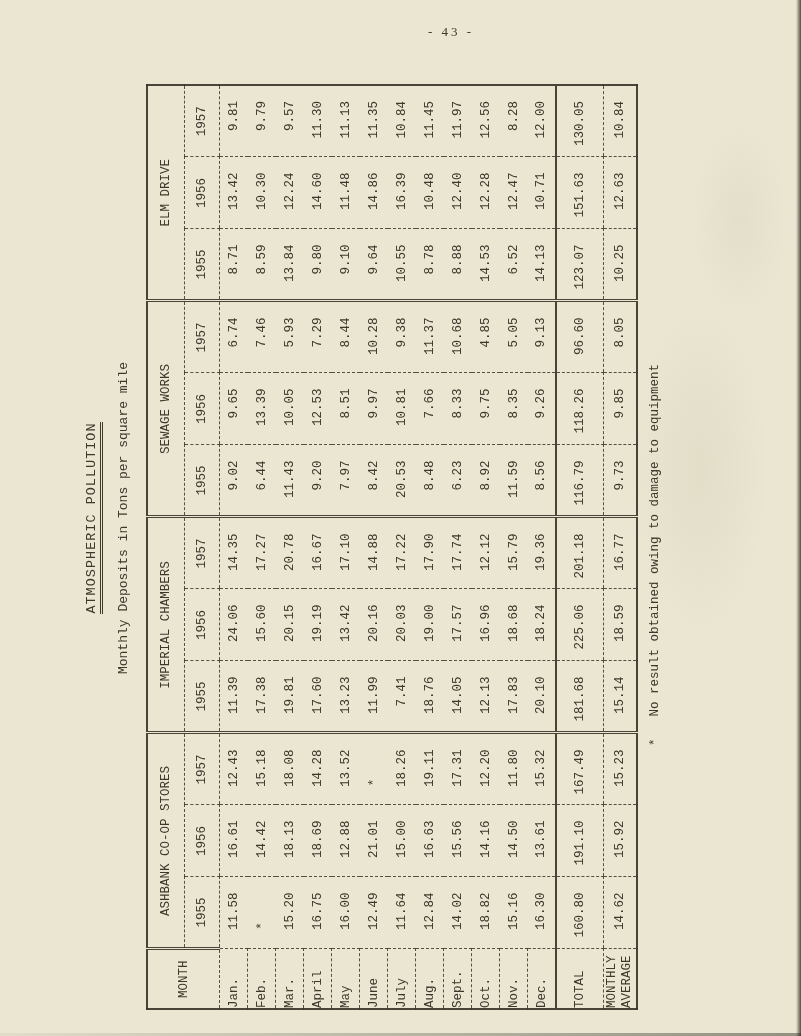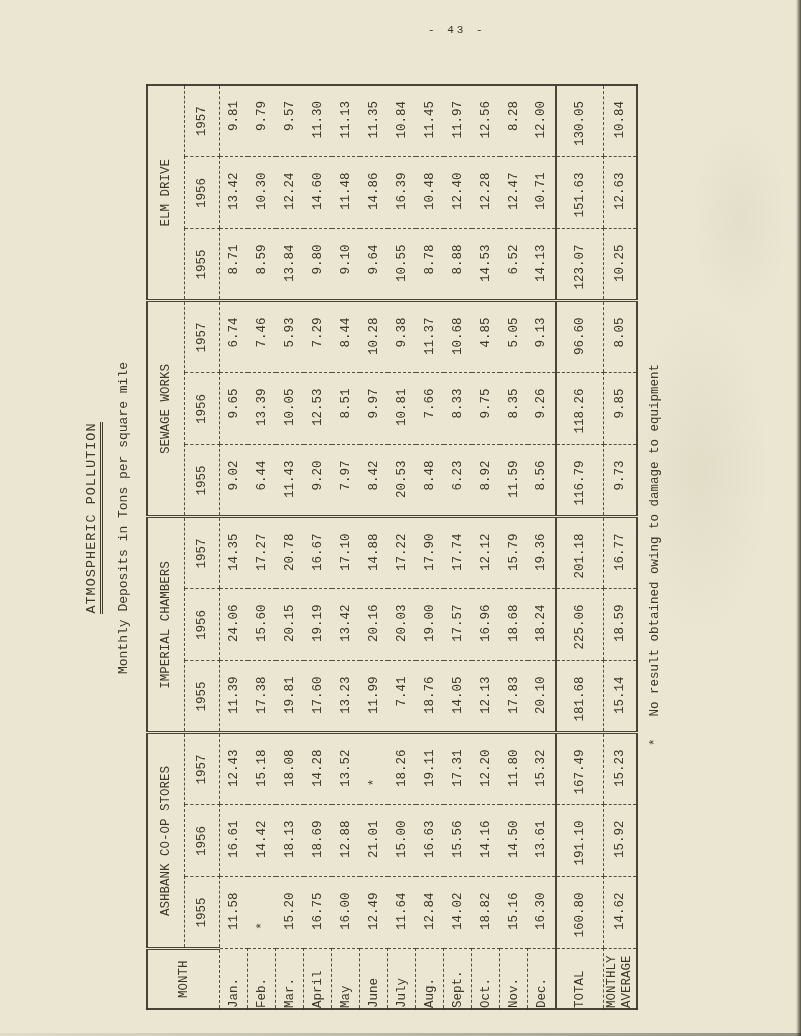--- a/index.html
+++ b/index.html
@@ -1,18 +1,18 @@
 <!DOCTYPE html>
 <html><head>
 <meta charset="utf-8">
 <style>
   html,body{margin:0;padding:0;background:#b8b4a4;}
   .page{position:relative;width:801px;height:1036px;background:#eae6d2;overflow:hidden;
         font-family:"Liberation Mono","DejaVu Sans Mono",monospace;color:#3c382c;}
-  .page-number{position:absolute;left:428px;top:24px;font-size:11px;letter-spacing:3px;white-space:pre;}
+  .page-number{position:absolute;left:428px;top:24px;font-size:13px;letter-spacing:3px;white-space:pre;font-family:Liberation Serif, serif;}
   
   .rotated{position:absolute;top:0;left:0;width:1036px;height:801px;
            transform-origin:0 0;transform:rotate(-90deg) translateX(-1036px);}
   .doc-title{position:absolute;top:84px;left:0;width:1036px;text-align:center;font-size:13.5px;letter-spacing:1px;}
   .doc-title span{border-bottom:3px double #3c382c;padding-bottom:1px;}
   .doc-subtitle{position:absolute;top:116px;left:0;width:1036px;text-align:center;font-size:13px;}
   .data-table{position:absolute;left:26px;top:146px;border-collapse:collapse;table-layout:fixed;
               font-size:12.5px;color:#3c382c;}
   .data-table col.c-month{width:60px;}
   .data-table col.c-val{width:72px;}

